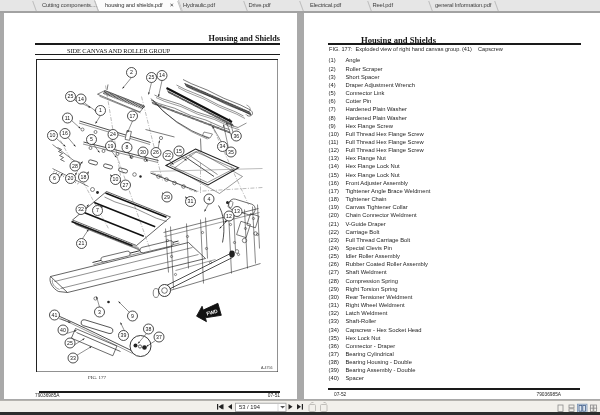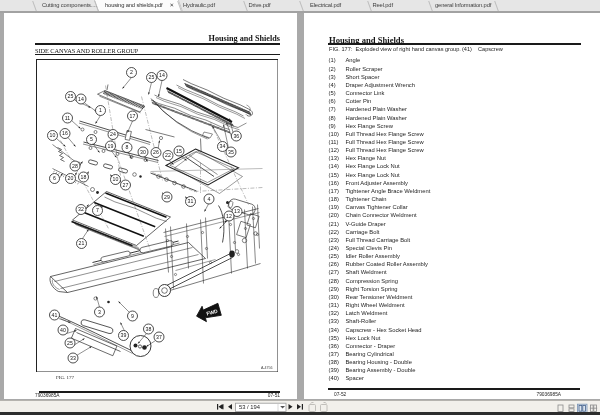--- a/index.html
+++ b/index.html
@@ -5,21 +5,21 @@
 html,body{margin:0;padding:0;width:600px;height:415px;overflow:hidden;background:#a9a9a9;font-family:"Liberation Sans",sans-serif;}
 #root{position:absolute;left:0;top:0;width:600px;height:415px;transform:translateZ(0);}
 #tabbar{position:absolute;left:0;top:0;width:600px;height:10.5px;background:#e6e6e6;opacity:0.999;}
 #tabseam{position:absolute;left:0;top:10.5px;width:600px;height:2px;background:#a2a2a2;}
 .tabsep{position:absolute;top:0.5px;width:1px;height:10px;background:#bcbcbc;transform:skewX(20deg);}
 #tabactive{position:absolute;left:96px;top:0;width:83px;height:11.5px;background:#fcfcfc;transform:skewX(20deg);border-left:1px solid #c5c5c5;border-right:1px solid #c5c5c5;}
 .tablbl{position:absolute;top:2.4px;font-size:5.8px;letter-spacing:-0.15px;color:rgba(60,60,60,.99);white-space:nowrap;}
 #content{position:absolute;left:0;top:12.5px;width:600px;height:386px;background:#a9a9a9;}
 #page1{position:absolute;left:3.5px;top:0;width:293px;height:386px;background:#ffffff;opacity:0.999;}
 #page2{position:absolute;left:303.5px;top:0;width:296.5px;height:386px;background:#ffffff;opacity:0.999;}
-.serif{font-family:"Liberation Serif",serif;}
+.serif{font-family:"Liberation Serif",serif;margin-left:32px;}
 .li{position:absolute;left:25px;height:8px;font-size:5.8px;color:rgba(34,34,34,.99);white-space:nowrap;}
 .li .n{display:inline-block;width:17px;}
 #toolbar{position:absolute;left:0;top:400px;width:600px;height:11.5px;background:#f2f0eb;border-top:1px solid #b5b3ae;opacity:0.999;}
 #bottomstrip{position:absolute;left:0;top:411.5px;width:600px;height:3.5px;background:#2d2d2d;}
 .abs{position:absolute;}
 </style>
 </head>
 <body>
 <div id="root">
 <div id="tabbar">

